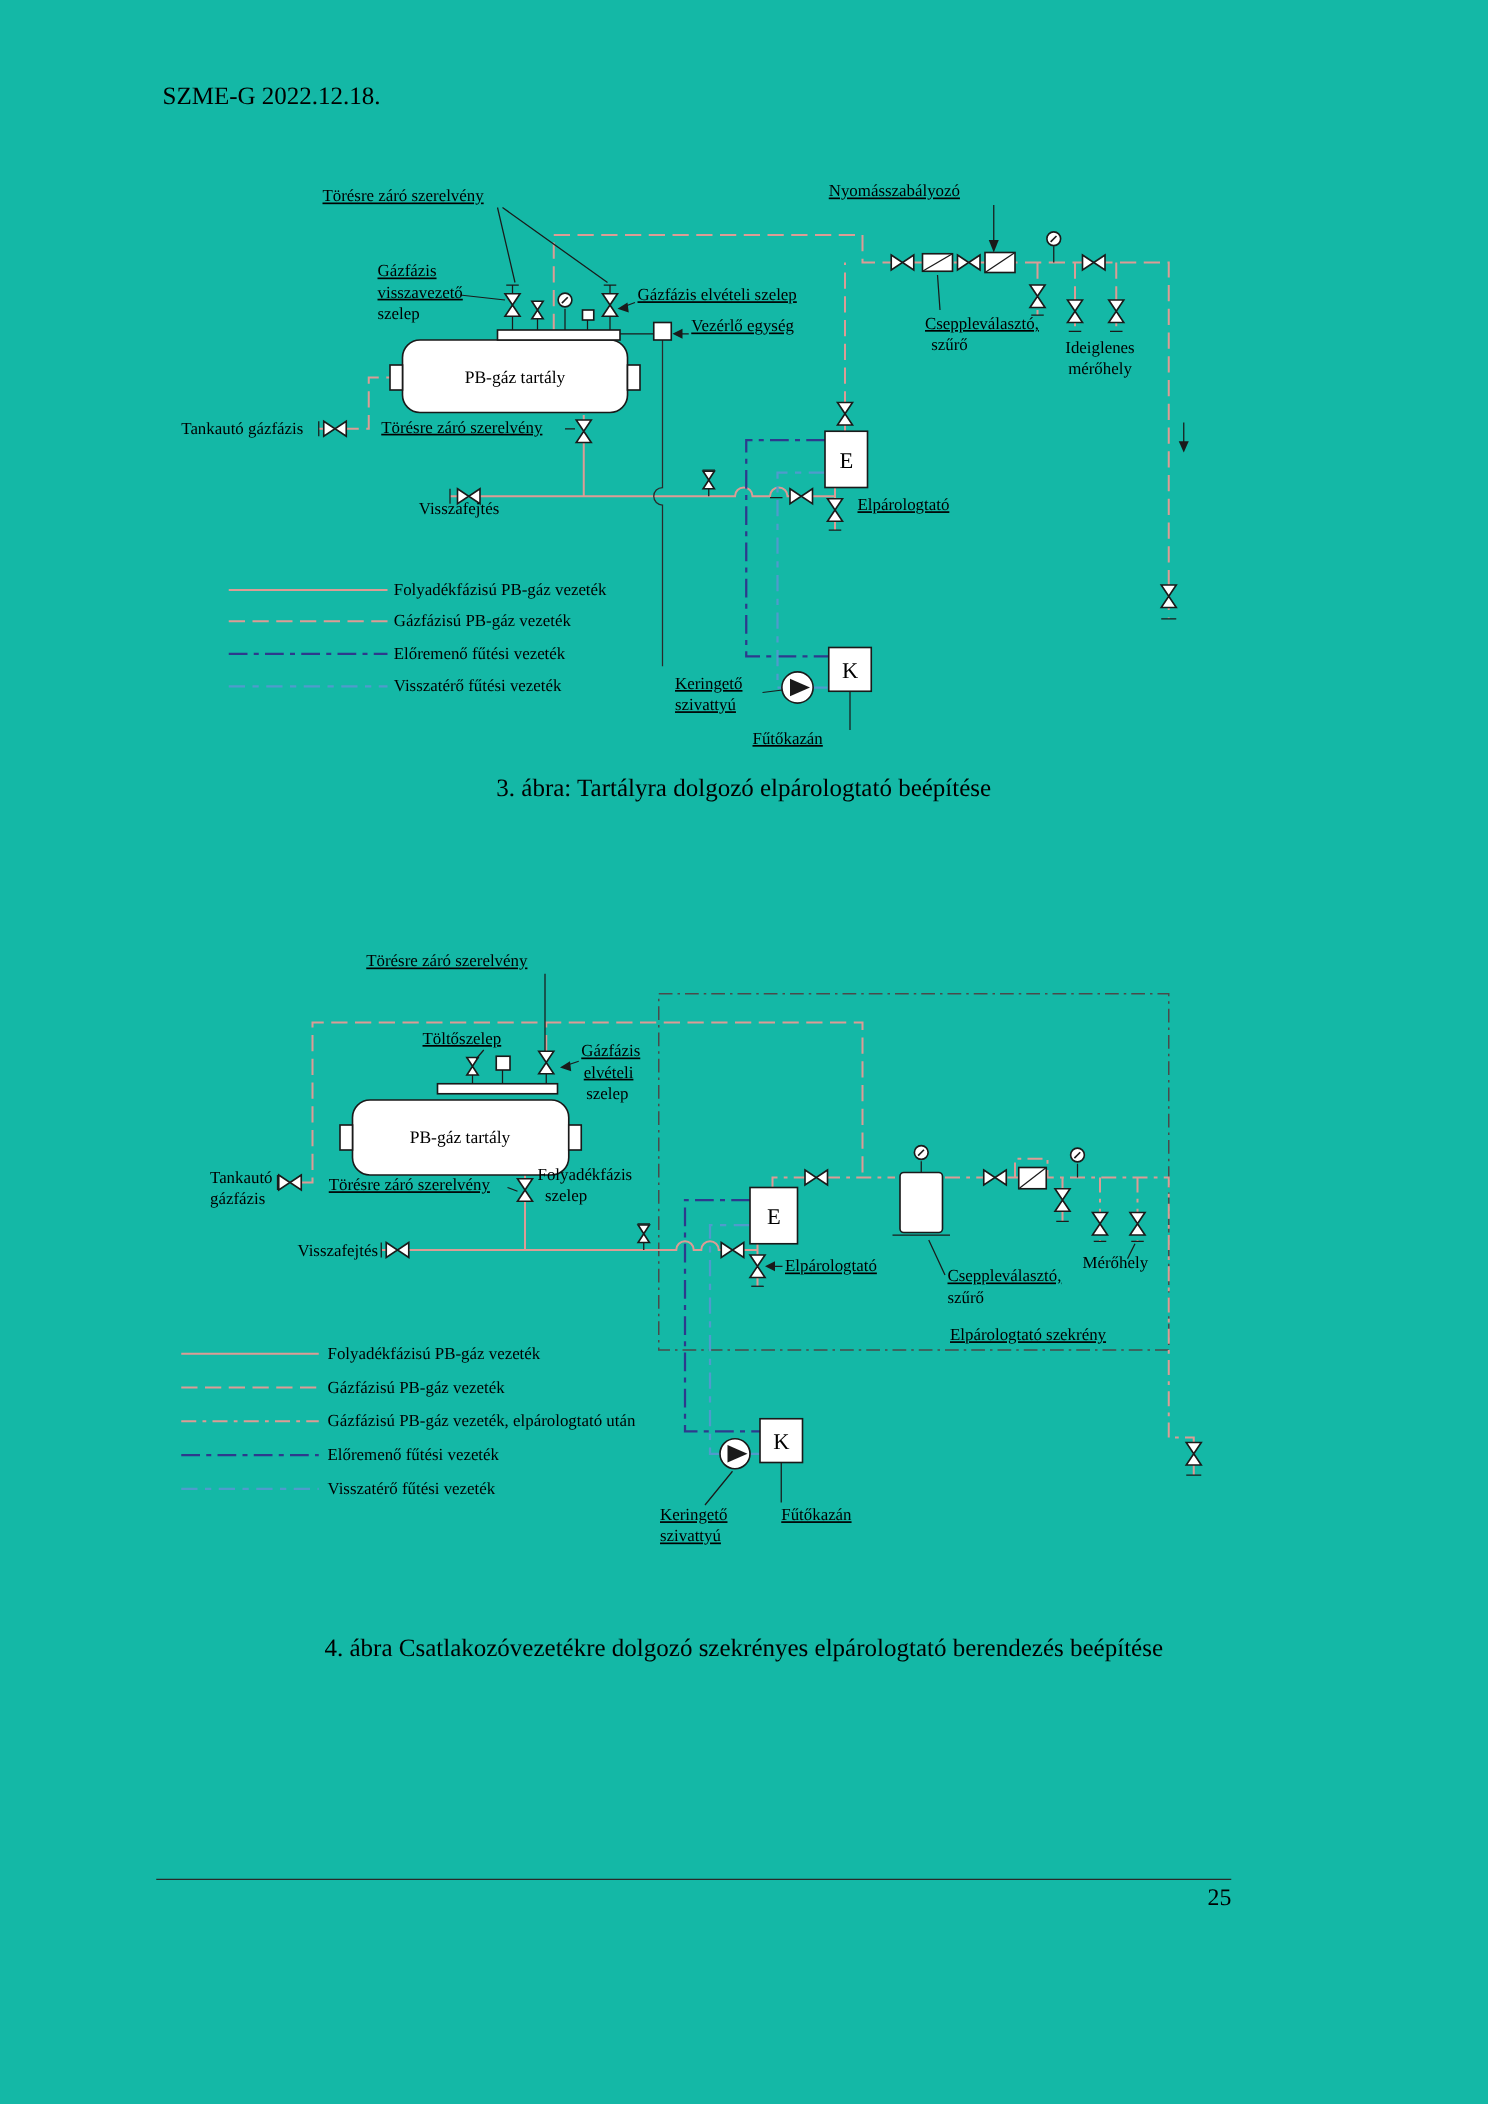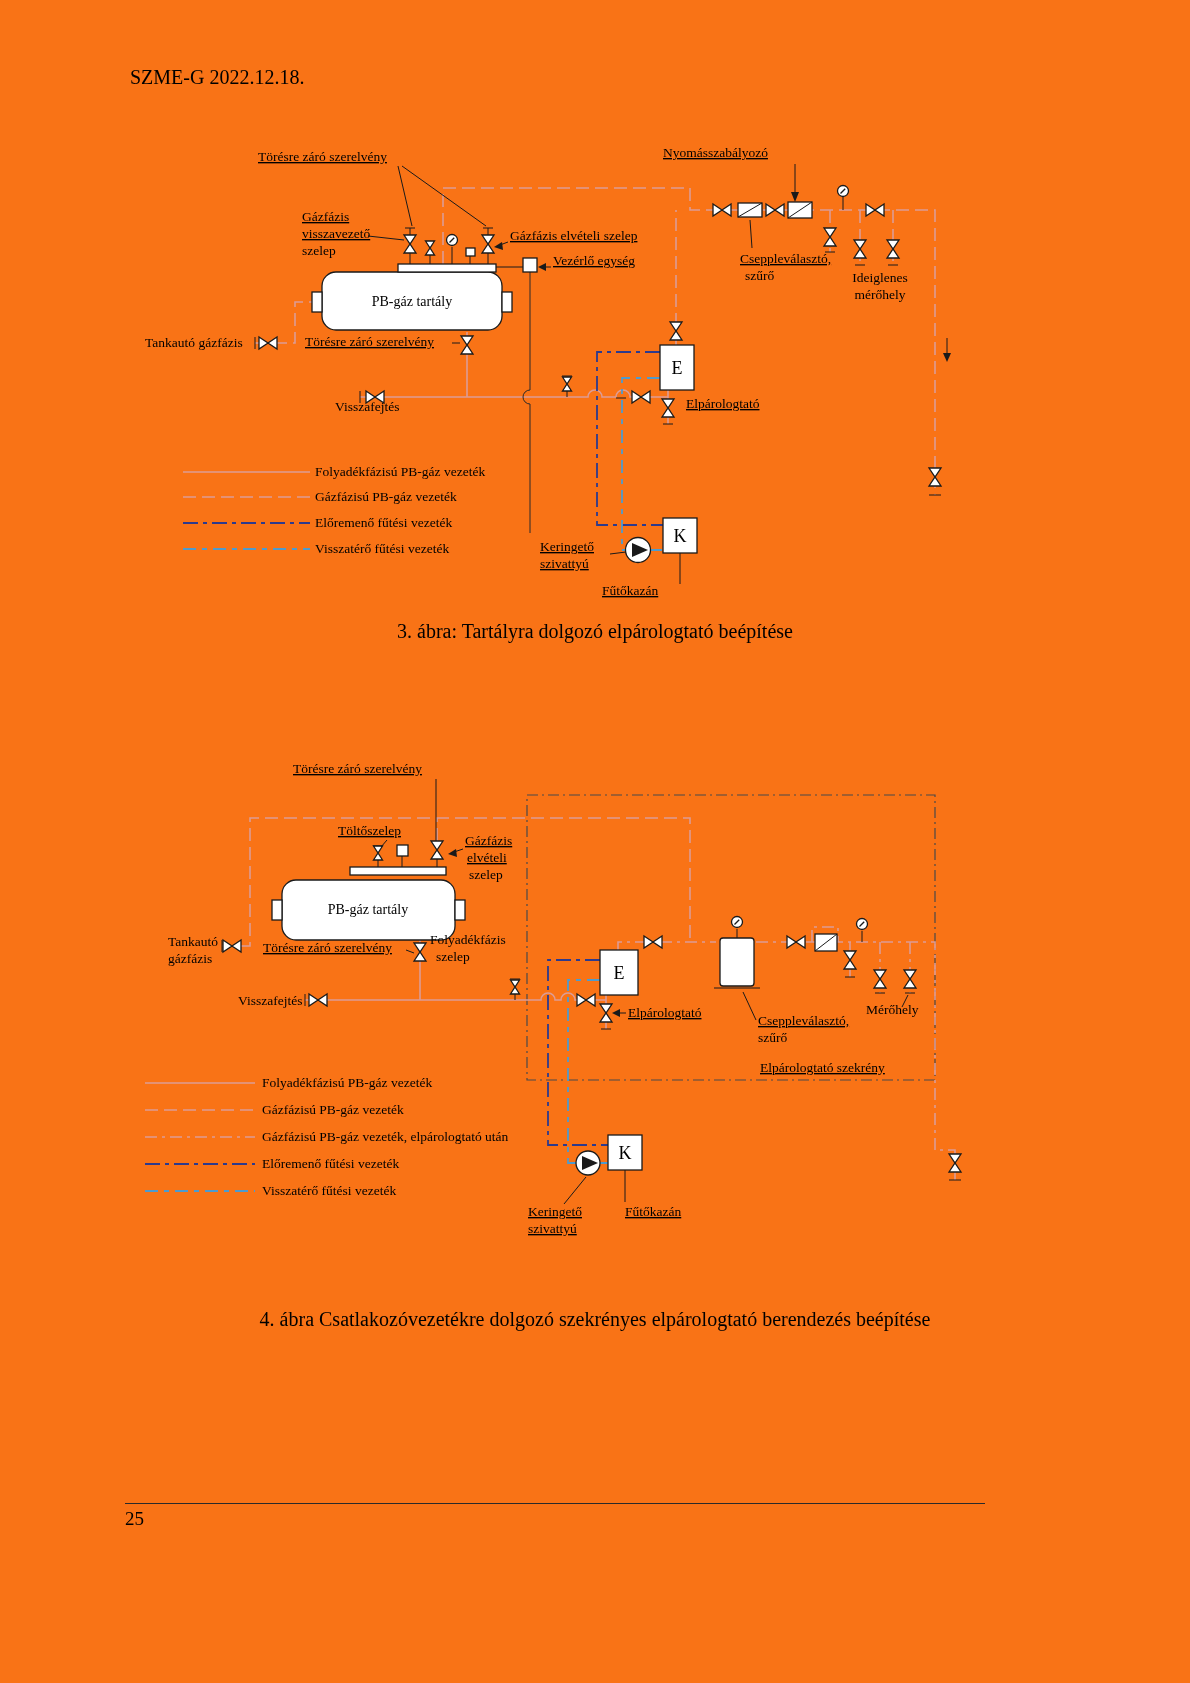--- a/index.html
+++ b/index.html
@@ -1,20 +1,20 @@
 <!DOCTYPE html>
 <html><head>
 <meta charset="utf-8">
 <style>
   html,body{margin:0;padding:0;background:#e8e8e8}
-  .page{position:relative;width:1190px;height:1683px;background:#f97316;font-family:"Liberation Serif",serif;overflow:hidden;margin:0 auto}
+  .page{position:relative;width:1190px;height:1683px;background:#14b8a6;font-family:"Liberation Serif",serif;overflow:hidden;margin:0 auto}
   .header{position:absolute;left:130px;top:66px;font-size:20px;color:#000}
   .caption{position:absolute;left:0;width:1190px;text-align:center;font-size:20px;color:#000}
   .rule{position:absolute;left:125px;top:1503px;width:860px;border-top:1.5px solid #2a2a2a}
-  .pagenum{position:absolute;left:125px;top:1508px;width:860px;text-align:left;font-size:19px;color:#000}
+  .pagenum{position:absolute;left:125px;top:1508px;width:860px;text-align:right;font-size:19px;color:#000}
   svg.canvas{position:absolute;left:0;top:0}
   .lbl{font-size:13.5px;fill:#000;font-family:"Liberation Serif",serif}
   .u{text-decoration:underline}
   .t14{font-size:14px}
   .t18{font-size:18px}
   .eq{fill:#ffffff;stroke:#1a1a1a;stroke-width:1.3}
   .thin{fill:none;stroke:#1a1a1a;stroke-width:1}
   .ctl{fill:none;stroke:#2a2a2a;stroke-width:1}
   .ah{fill:#1a1a1a;stroke:none}
   .pipe-liquid{fill:none;stroke:#dd9c95;stroke-width:1.6}

